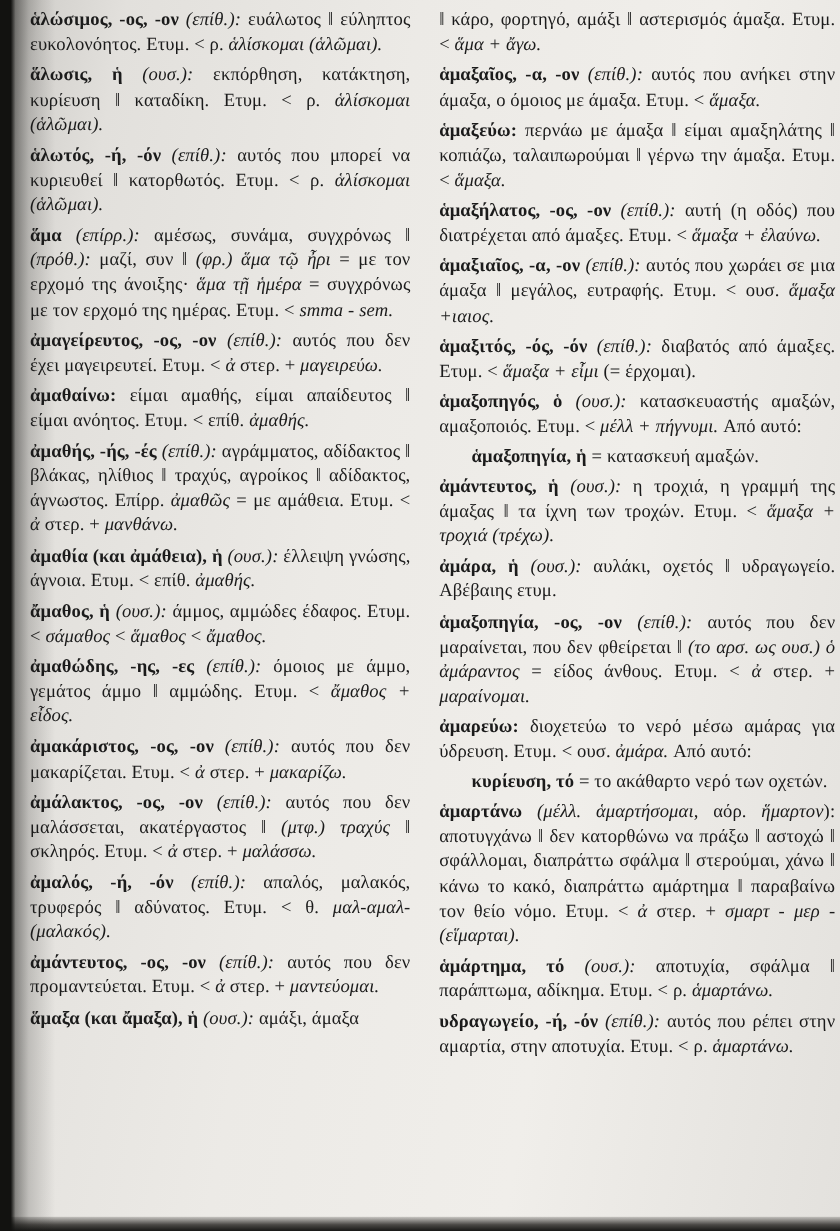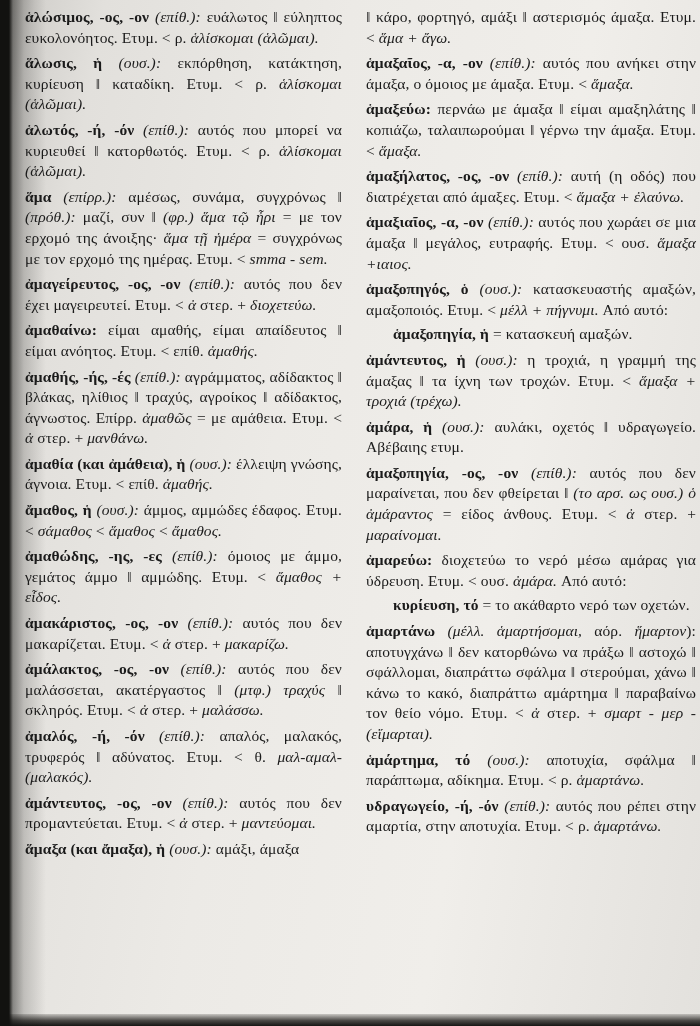--- a/index.html
+++ b/index.html
@@ -51,38 +51,39 @@
 </head>
 <body>
 
 <div class="page">
   <div class="gutter-shadow"></div>
   <div class="col col-left">
       <p class="entry"><span class="seg-b">ἁλώσιμος, -ος, -ον </span><span class="seg-i">(επίθ.): </span><span class="seg-n">ευάλωτος ‖ εύληπτος ευκολονόητος. Ετυμ. &lt; ρ. </span><span class="seg-i">ἁλίσκομαι (ἁλῶμαι).</span></p>
       <p class="entry"><span class="seg-b">ἅλωσις, ἡ </span><span class="seg-i">(ουσ.): </span><span class="seg-n">εκπόρθηση, κατάκτηση, κυρίευση ‖ καταδίκη. Ετυμ. &lt; ρ. </span><span class="seg-i">ἁλίσκομαι (ἁλῶμαι).</span></p>
       <p class="entry"><span class="seg-b">ἁλωτός, -ή, -όν </span><span class="seg-i">(επίθ.): </span><span class="seg-n">αυτός που μπορεί να κυριευθεί ‖ κατορθωτός. Ετυμ. &lt; ρ. </span><span class="seg-i">ἁλίσκομαι (ἁλῶμαι).</span></p>
       <p class="entry"><span class="seg-b">ἅμα </span><span class="seg-i">(επίρρ.): </span><span class="seg-n">αμέσως, συνάμα, συγχρόνως ‖ </span><span class="seg-i">(πρόθ.): </span><span class="seg-n">μαζί, συν ‖ </span><span class="seg-i">(φρ.) ἅμα τῷ ἦρι </span><span class="seg-n">= με τον ερχομό της άνοιξης· </span><span class="seg-i">ἅμα τῇ ἡμέρα </span><span class="seg-n">= συγχρόνως με τον ερχομό της ημέρας. Ετυμ. &lt; </span><span class="seg-i">smma - sem.</span></p>
-      <p class="entry"><span class="seg-b">ἀμαγείρευτος, -ος, -ον </span><span class="seg-i">(επίθ.): </span><span class="seg-n">αυτός που δεν έχει μαγειρευτεί. Ετυμ. &lt; </span><span class="seg-i">ἀ </span><span class="seg-n">στερ. + </span><span class="seg-i">διοχετεύω.</span></p>
+      <p class="entry"><span class="seg-b">ἀμαγείρευτος, -ος, -ον </span><span class="seg-i">(επίθ.): </span><span class="seg-n">αυτός που δεν έχει μαγειρευτεί. Ετυμ. &lt; </span><span class="seg-i">ἀ </span><span class="seg-n">στερ. + </span><span class="seg-i">μαγειρεύω.</span></p>
       <p class="entry"><span class="seg-b">ἀμαθαίνω: </span><span class="seg-n">είμαι αμαθής, είμαι απαίδευτος ‖ είμαι ανόητος. Ετυμ. &lt; επίθ. </span><span class="seg-i">ἀμαθής.</span></p>
       <p class="entry"><span class="seg-b">ἀμαθής, -ής, -ές </span><span class="seg-i">(επίθ.): </span><span class="seg-n">αγράμματος, αδίδακτος ‖ βλάκας, ηλίθιος ‖ τραχύς, αγροίκος ‖ αδίδακτος, άγνωστος. Επίρρ. </span><span class="seg-i">ἀμαθῶς </span><span class="seg-n">= με αμάθεια. Ετυμ. &lt; </span><span class="seg-i">ἀ </span><span class="seg-n">στερ. + </span><span class="seg-i">μανθάνω.</span></p>
       <p class="entry"><span class="seg-b">ἀμαθία (και ἀμάθεια), ἡ </span><span class="seg-i">(ουσ.): </span><span class="seg-n">έλλειψη γνώσης, άγνοια. Ετυμ. &lt; επίθ. </span><span class="seg-i">ἀμαθής.</span></p>
       <p class="entry"><span class="seg-b">ἄμαθος, ἡ </span><span class="seg-i">(ουσ.): </span><span class="seg-n">άμμος, αμμώδες έδαφος. Ετυμ. &lt; </span><span class="seg-i">σάμαθος </span><span class="seg-n">&lt; </span><span class="seg-i">ἅμαθος </span><span class="seg-n">&lt; </span><span class="seg-i">ἄμαθος.</span></p>
       <p class="entry"><span class="seg-b">ἀμαθώδης, -ης, -ες </span><span class="seg-i">(επίθ.): </span><span class="seg-n">όμοιος με άμμο, γεμάτος άμμο ‖ αμμώδης. Ετυμ. &lt; </span><span class="seg-i">ἄμαθος + εἶδος.</span></p>
       <p class="entry"><span class="seg-b">ἀμακάριστος, -ος, -ον </span><span class="seg-i">(επίθ.): </span><span class="seg-n">αυτός που δεν μακαρίζεται. Ετυμ. &lt; </span><span class="seg-i">ἀ </span><span class="seg-n">στερ. + </span><span class="seg-i">μακαρίζω.</span></p>
       <p class="entry"><span class="seg-b">ἀμάλακτος, -ος, -ον </span><span class="seg-i">(επίθ.): </span><span class="seg-n">αυτός που δεν μαλάσσεται, ακατέργαστος ‖ </span><span class="seg-i">(μτφ.) τραχύς </span><span class="seg-n">‖ σκληρός. Ετυμ. &lt; </span><span class="seg-i">ἀ </span><span class="seg-n">στερ. + </span><span class="seg-i">μαλάσσω.</span></p>
       <p class="entry"><span class="seg-b">ἀμαλός, -ή, -όν </span><span class="seg-i">(επίθ.): </span><span class="seg-n">απαλός, μαλακός, τρυφερός ‖ αδύνατος. Ετυμ. &lt; θ. </span><span class="seg-i">μαλ-αμαλ- (μαλακός).</span></p>
       <p class="entry"><span class="seg-b">ἀμάντευτος, -ος, -ον </span><span class="seg-i">(επίθ.): </span><span class="seg-n">αυτός που δεν προμαντεύεται. Ετυμ. &lt; </span><span class="seg-i">ἀ </span><span class="seg-n">στερ. + </span><span class="seg-i">μαντεύομαι.</span></p>
       <p class="entry"><span class="seg-b">ἅμαξα (και ἄμαξα), ἡ </span><span class="seg-i">(ουσ.): </span><span class="seg-n">αμάξι, άμαξα</span></p>
     </div>
   <div class="col col-right">
       <p class="entry"><span class="seg-n">‖ κάρο, φορτηγό, αμάξι ‖ αστερισμός άμαξα. Ετυμ. &lt; </span><span class="seg-i">ἅμα + ἄγω.</span></p>
       <p class="entry"><span class="seg-b">ἁμαξαῖος, -α, -ον </span><span class="seg-i">(επίθ.): </span><span class="seg-n">αυτός που ανήκει στην άμαξα, ο όμοιος με άμαξα. Ετυμ. &lt; </span><span class="seg-i">ἅμαξα.</span></p>
       <p class="entry"><span class="seg-b">ἁμαξεύω: </span><span class="seg-n">περνάω με άμαξα ‖ είμαι αμαξηλάτης ‖ κοπιάζω, ταλαιπωρούμαι ‖ γέρνω την άμαξα. Ετυμ. &lt; </span><span class="seg-i">ἅμαξα.</span></p>
       <p class="entry"><span class="seg-b">ἁμαξήλατος, -ος, -ον </span><span class="seg-i">(επίθ.): </span><span class="seg-n">αυτή (η οδός) που διατρέχεται από άμαξες. Ετυμ. &lt; </span><span class="seg-i">ἅμαξα + ἐλαύνω.</span></p>
       <p class="entry"><span class="seg-b">ἁμαξιαῖος, -α, -ον </span><span class="seg-i">(επίθ.): </span><span class="seg-n">αυτός που χωράει σε μια άμαξα ‖ μεγάλος, ευτραφής. Ετυμ. &lt; ουσ. </span><span class="seg-i">ἅμαξα +ιαιος.</span></p>
+      <p class="entry"><span class="seg-b">ἁμαξιτός, -ός, -όν </span><span class="seg-i">(επίθ.): </span><span class="seg-n">διαβατός από άμαξες. Ετυμ. &lt; </span><span class="seg-i">ἅμαξα + εἶμι </span><span class="seg-n">(= έρχομαι).</span></p>
       <p class="entry"><span class="seg-b">ἁμαξοπηγός, ὁ </span><span class="seg-i">(ουσ.): </span><span class="seg-n">κατασκευαστής αμαξών, αμαξοποιός. Ετυμ. &lt; </span><span class="seg-i">μέλλ + πήγνυμι. </span><span class="seg-n">Από αυτό:</span></p>
       <p class="entry sub"><span class="seg-b">ἁμαξοπηγία, ἡ </span><span class="seg-n">= κατασκευή αμαξών.</span></p>
       <p class="entry"><span class="seg-b">ἀμάντευτος, ἡ </span><span class="seg-i">(ουσ.): </span><span class="seg-n">η τροχιά, η γραμμή της άμαξας ‖ τα ίχνη των τροχών. Ετυμ. &lt; </span><span class="seg-i">ἅμαξα + τροχιά (τρέχω).</span></p>
       <p class="entry"><span class="seg-b">ἀμάρα, ἡ </span><span class="seg-i">(ουσ.): </span><span class="seg-n">αυλάκι, οχετός ‖ υδραγωγείο. Αβέβαιης ετυμ.</span></p>
       <p class="entry"><span class="seg-b">ἁμαξοπηγία, -ος, -ον </span><span class="seg-i">(επίθ.): </span><span class="seg-n">αυτός που δεν μαραίνεται, που δεν φθείρεται ‖ </span><span class="seg-i">(το αρσ. ως ουσ.) ὁ ἀμάραντος </span><span class="seg-n">= είδος άνθους. Ετυμ. &lt; </span><span class="seg-i">ἀ </span><span class="seg-n">στερ. + </span><span class="seg-i">μαραίνομαι.</span></p>
       <p class="entry"><span class="seg-b">ἀμαρεύω: </span><span class="seg-n">διοχετεύω το νερό μέσω αμάρας για ύδρευση. Ετυμ. &lt; ουσ. </span><span class="seg-i">ἀμάρα. </span><span class="seg-n">Από αυτό:</span></p>
       <p class="entry sub"><span class="seg-b">κυρίευση, τό </span><span class="seg-n">= το ακάθαρτο νερό των οχετών.</span></p>
       <p class="entry"><span class="seg-b">ἁμαρτάνω </span><span class="seg-i">(μέλλ. ἁμαρτήσομαι, </span><span class="seg-n">αόρ. </span><span class="seg-i">ἥμαρτον</span><span class="seg-n">): αποτυγχάνω ‖ δεν κατορθώνω να πράξω ‖ αστοχώ ‖ σφάλλομαι, διαπράττω σφάλμα ‖ στερούμαι, χάνω ‖ κάνω το κακό, διαπράττω αμάρτημα ‖ παραβαίνω τον θείο νόμο. Ετυμ. &lt; </span><span class="seg-i">ἀ </span><span class="seg-n">στερ. + </span><span class="seg-i">σμαρτ - μερ - (εἵμαρται).</span></p>
       <p class="entry"><span class="seg-b">ἁμάρτημα, τό </span><span class="seg-i">(ουσ.): </span><span class="seg-n">αποτυχία, σφάλμα ‖ παράπτωμα, αδίκημα. Ετυμ. &lt; ρ. </span><span class="seg-i">ἁμαρτάνω.</span></p>
       <p class="entry"><span class="seg-b">υδραγωγείο, -ή, -όν </span><span class="seg-i">(επίθ.): </span><span class="seg-n">αυτός που ρέπει στην αμαρτία, στην αποτυχία. Ετυμ. &lt; ρ. </span><span class="seg-i">ἁμαρτάνω.</span></p>

